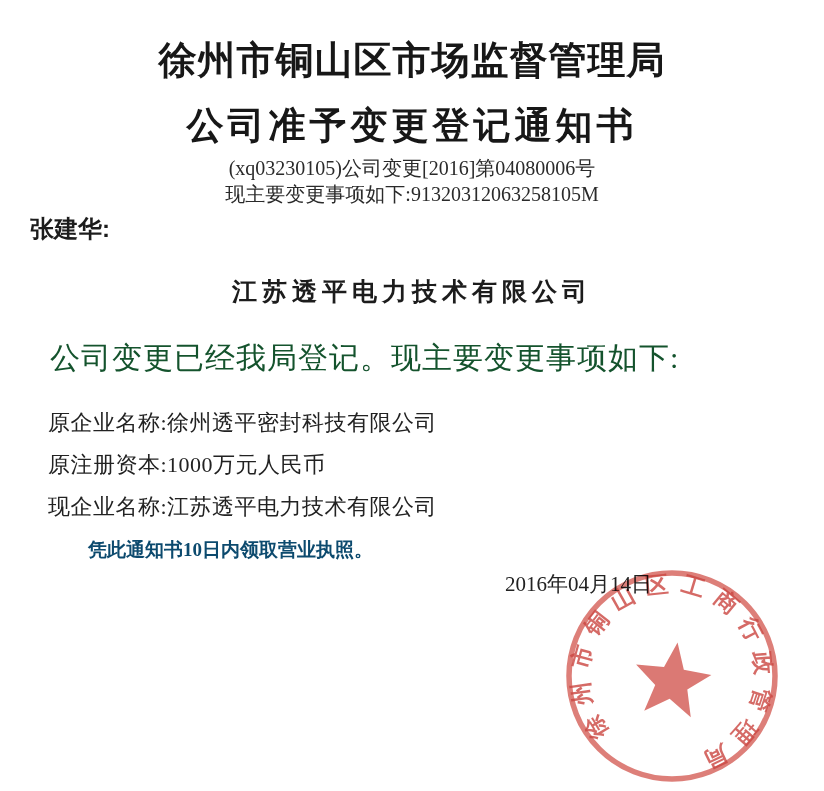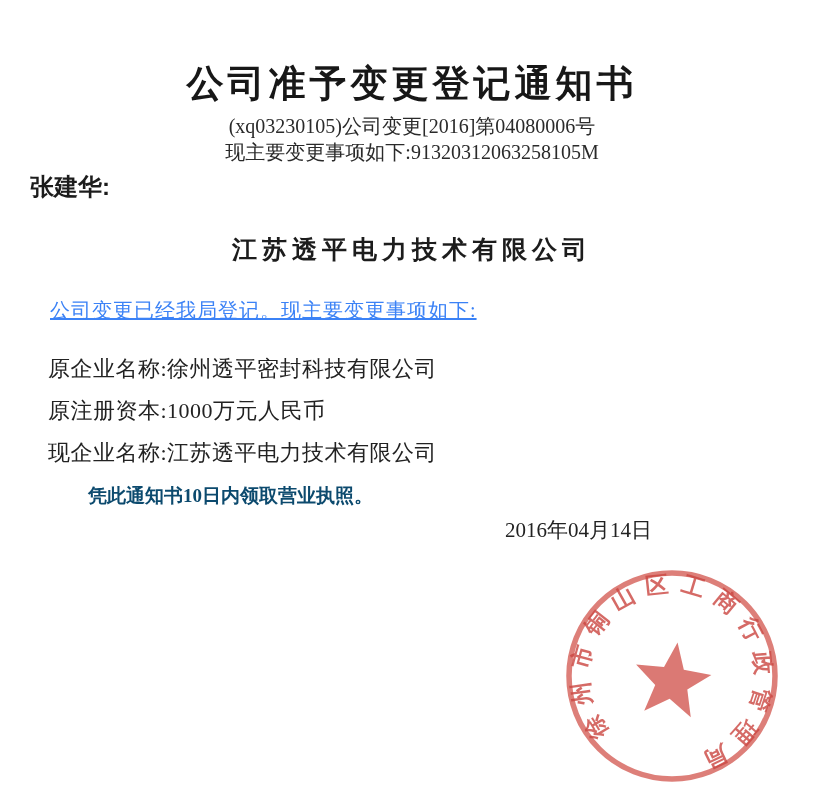--- a/index.html
+++ b/index.html
@@ -68,25 +68,24 @@
     text-align: center;
     font-family: "Liberation Sans", sans-serif;
     font-weight: bold;
     font-size: 25px;
     line-height: 1.1;
     letter-spacing: 5px;
     color: #1c1c1c;
   }
   .registration-line {
     margin: 34px 0 0 50px;
-    font-size: 20px;
+    font-size: 30px;
     line-height: 1.2;
     letter-spacing: 1px;
-    color: #3b82f6;
-    text-decoration: underline;
+    color: #14532d;
   }
   .change-list {
     margin: 36px 0 0 48px;
     list-style: none;
   }
   .change-list li {
     font-size: 22px;
     line-height: 22px;
     margin-bottom: 20px;
     letter-spacing: 0.5px;
@@ -118,20 +117,21 @@
   .seal text {
     font-family: "Liberation Sans", sans-serif;
     font-weight: bold;
   }
 </style>
 </head>
 <body>
 
 <div class="page">
 
+  <div class="agency">徐州市铜山区市场监督管理局</div>
 
   <div class="doc-title">公司准予变更登记通知书</div>
 
   <div class="doc-number">(xq03230105)公司变更[2016]第04080006号</div>
 
   <div class="credit-code">现主要变更事项如下:91320312063258105M</div>
 
   <div class="addressee">张建华:</div>
 
 

